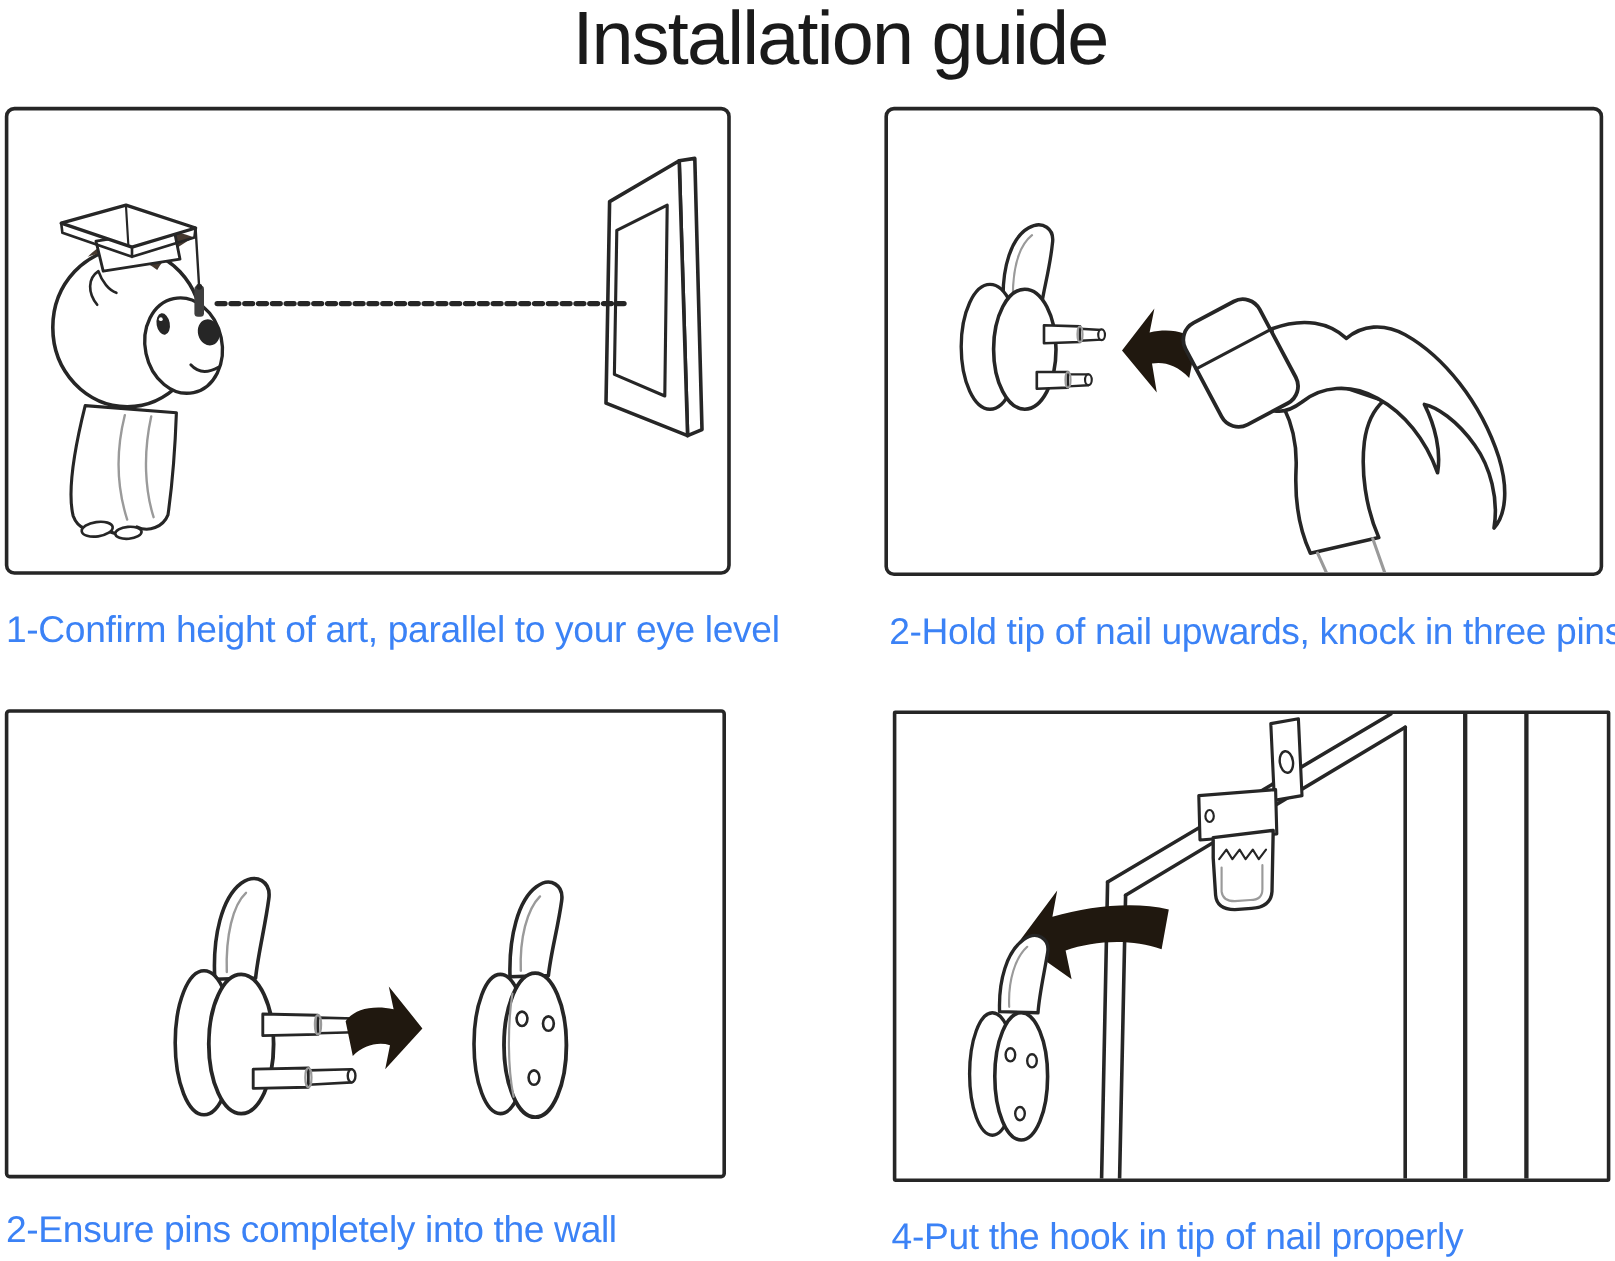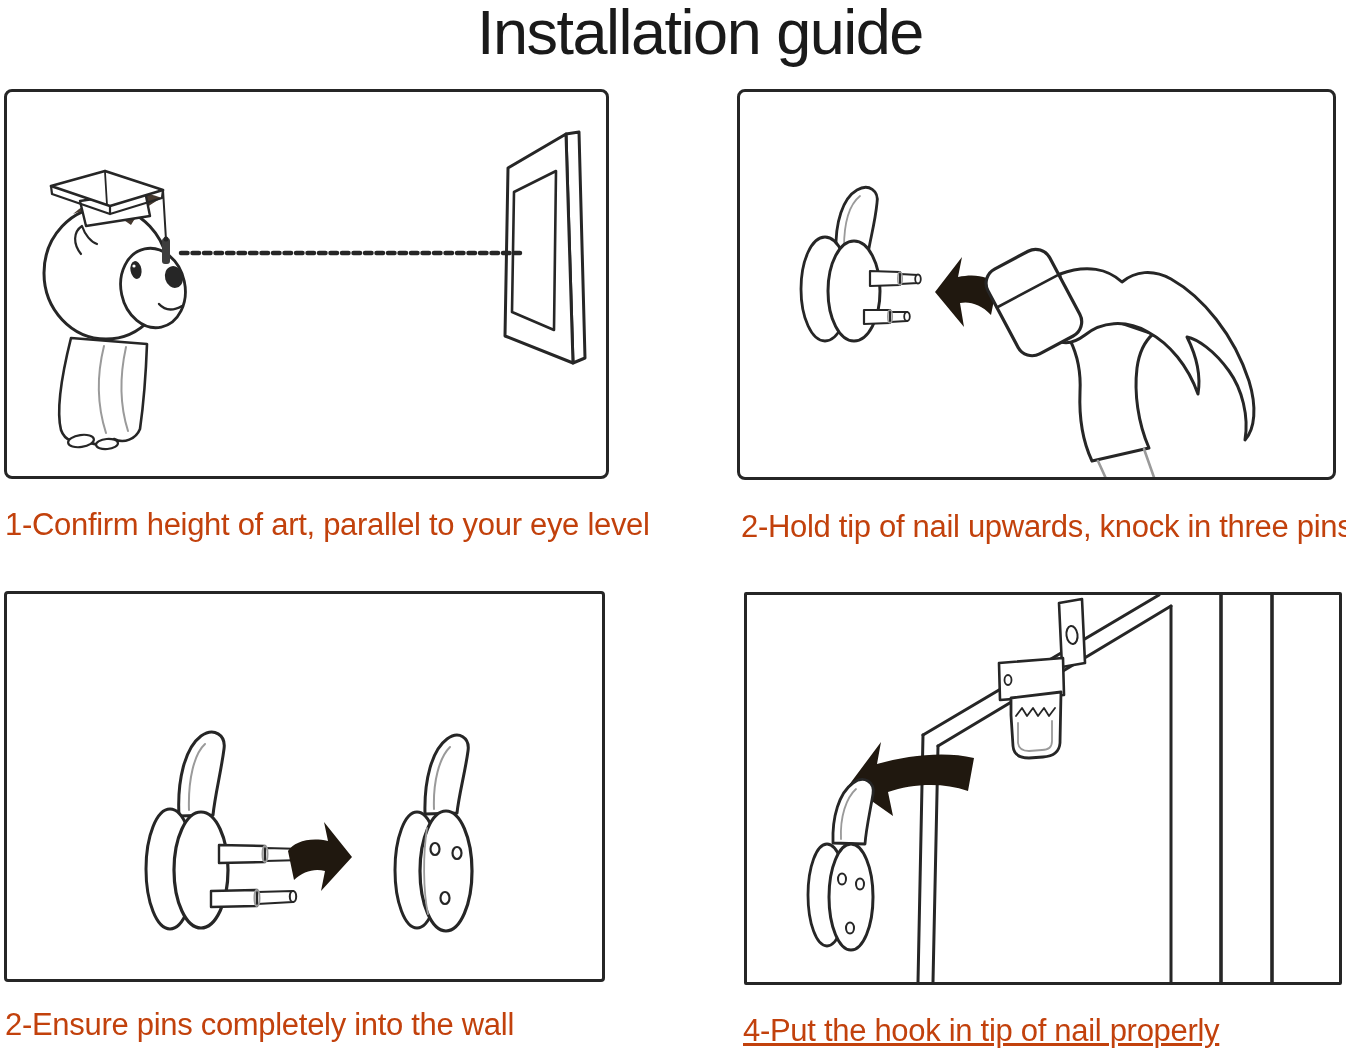--- a/index.html
+++ b/index.html
@@ -18,26 +18,26 @@
     border:3px solid var(--ink,#262626);
     box-sizing:border-box;
   }
   .panel svg{position:absolute;left:0;top:0;}
   #panel-1{left:4px;top:89px;width:605px;height:390px;border-radius:8px;}
   #panel-2{left:737px;top:89px;width:599px;height:391px;border-radius:8px;}
   #panel-3{left:4px;top:591px;width:601px;height:391px;border-radius:4px;}
   #panel-4{left:744px;top:592px;width:598px;height:393px;border-radius:2px;}
   .caption{
     position:absolute;font-size:31px;line-height:38px;
-    letter-spacing:-0.3px;color:#c2410c;white-space:nowrap;
+    letter-spacing:-0.3px;color:#3b82f6;white-space:nowrap;
   }
   #caption-1{left:5px;top:506px;}
   #caption-2{left:741px;top:508px;}
   #caption-3{left:5px;top:1006px;}
-  #caption-4{left:743px;top:1012px;text-decoration:underline;}
+  #caption-4{left:743px;top:1012px;}
   
   svg *{stroke-linecap:round;stroke-linejoin:round;}
   .sf{fill:#fff;stroke:var(--ink,#262626);}
   .s{fill:none;stroke:var(--ink,#262626);}
   .f{fill:var(--ink,#262626);stroke:none;}
   .g{fill:none;stroke:#9a9a9a;}
   .arr{fill:var(--arrow,#20180f);stroke:none;}
   .dark{fill:#46392f;stroke:none;}
 </style>
 </head>

